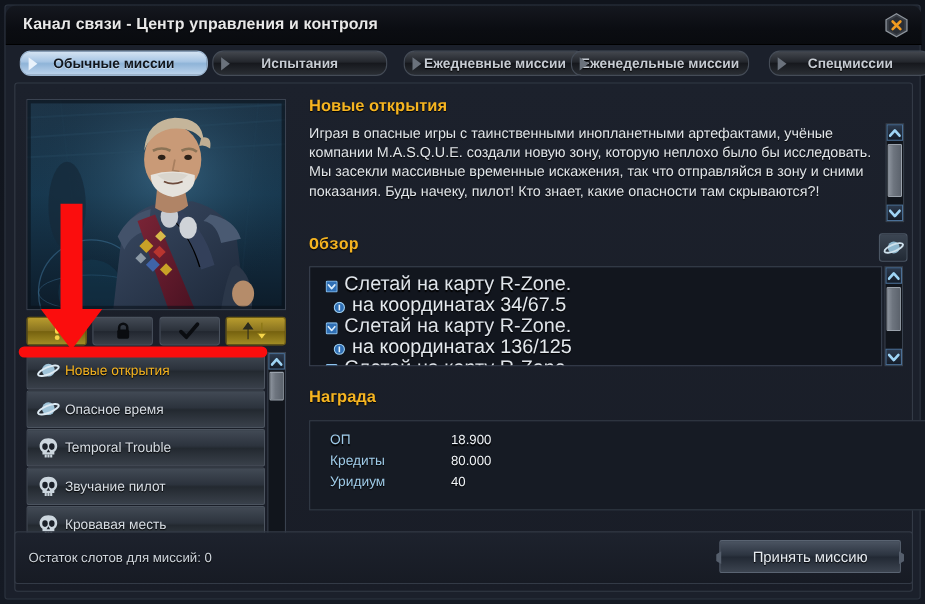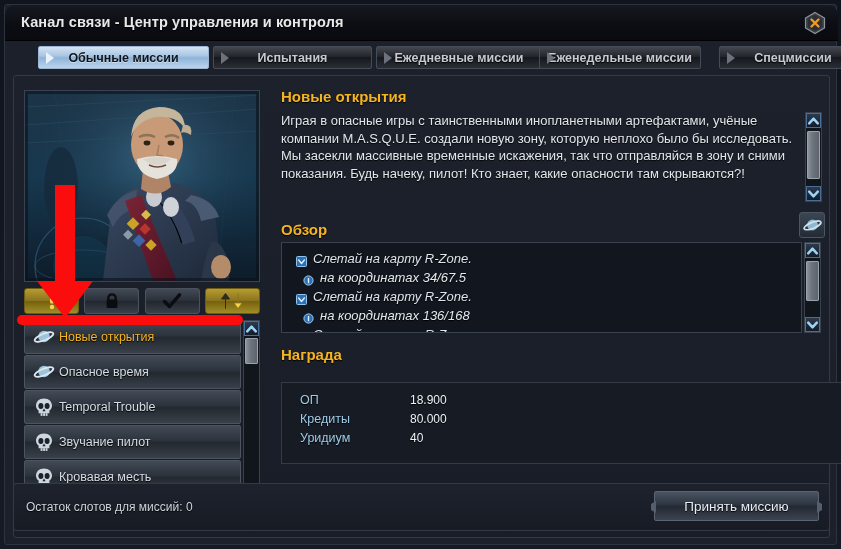--- a/index.html
+++ b/index.html
@@ -48,26 +48,25 @@
   }
 
   
   #tabbar {
     position: absolute; left: 0; top: 36px;
     width: 833px; height: 30px;
   }
   .tab {
     position: absolute; top: 5px; height: 23px;
     border: 1px solid #454c57;
-    border-radius: 2px;
+    border-radius: 10px;
     background: linear-gradient(180deg,#43474e 0%,#23262c 45%,#16181d 50%,#2a2e34 100%);
     display: flex; align-items: center; justify-content: center;
     cursor: pointer;
     overflow: hidden;
-    margin-left: 20px;
   }
   .tab .tab-label {
     font-size: 12.5px; font-weight: bold; color: #c6cbd2;
     text-shadow: 0 1px 1px #000;
     white-space: nowrap;
   }
   .tab .tab-arrow {
     position: absolute; left: 7px; top: 50%;
     transform: translateY(-50%);
     width: 0; height: 0;
@@ -168,21 +167,21 @@
     position: absolute; left: 9px; top: 30px;
     width: 522px; height: 90px;
     overflow: hidden;
   }
   #desc-text {
     font-size: 13px; line-height: 17.6px;
     color: #e2e6ea;
     text-shadow: 0 1px 1px #000;
   }
 
-  #overview-title { position: absolute; left: 9px; top: 139px; }
+  #overview-title { position: absolute; left: 9px; top: 132px; font-family: Liberation Mono, monospace; }
   #planet-btn {
     position: absolute; left: 527px; top: 130px;
     width: 26px; height: 26px;
     border: 1px solid #4b5664;
     border-radius: 3px;
     background: linear-gradient(180deg,#3c4653 0%,#222a35 100%);
     display: flex; align-items: center; justify-content: center;
     cursor: pointer;
   }
 
@@ -193,29 +192,28 @@
     border: 1px solid #3a4250;
     overflow: hidden;
   }
   #objectives-list { padding: 6px 0 0 14px; }
   .obj-row { display: flex; align-items: center; height: 19px; }
   .obj-row .obj-mark {
     width: 11px; height: 11px; margin-right: 6px;
     flex: 0 0 auto;
   }
   .obj-row .obj-text {
-    font-size: 13px; color: #dfe4ea;
+    font-size: 18px; color: #dfe4ea;
     text-shadow: 0 1px 1px #000;
     white-space: nowrap;
-    font-style: italic;
   }
   .obj-row.sub { padding-left: 7px; }
   .obj-row.sub .obj-text { color: #e4e9ee; }
 
-  #reward-title { position: absolute; left: 9px; top: 264px; }
+  #reward-title { position: absolute; left: 9px; top: 270px; }
   #reward-box {
     position: absolute; left: 9px; top: 300px;
     width: 594px; height: 82px;
     background: #161b24;
     border: 1px solid #333b47;
   }
   .reward-row { display: flex; height: 19px; align-items: center; }
   .reward-row .r-name {
     width: 110px; margin-left: 18px;
     font-size: 12.5px; color: #9fcbe8;
@@ -316,21 +314,21 @@
 
   <div id="tabbar">
     <div class="tab active" style="left:13px; width:171px;">
       <span class="tab-arrow"></span>
       <span class="tab-label">Обычные миссии</span>
     </div>
     <div class="tab" style="left:188px; width:159px;">
       <span class="tab-arrow"></span>
       <span class="tab-label">Испытания</span>
     </div>
-    <div class="tab" style="left:351px; width:166px;">
+    <div class="tab" style="left:362px; width:166px;">
       <span class="tab-arrow"></span>
       <span class="tab-label">Ежедневные миссии</span>
     </div>
     <div class="tab" style="left:514px; width:162px;">
       <span class="tab-arrow"></span>
       <span class="tab-label">Еженедельные миссии</span>
     </div>
     <div class="tab" style="left:694px; width:148px;">
       <span class="tab-arrow"></span>
       <span class="tab-label">Спецмиссии</span>
@@ -599,21 +597,21 @@
                     <rect x="0.5" y="0.5" width="10" height="10" rx="1" fill="#2f6fb5" stroke="#8fc4ef" stroke-width="1"></rect>
                     <path d="M2.6 4 L5.5 7.4 L8.4 4" fill="none" stroke="#d9ecfb" stroke-width="1.5" stroke-linecap="round" stroke-linejoin="round"></path>
                   </svg></span>
                 <span class="obj-text">Слетай на карту R-Zone.</span>
               </div>
               <div class="obj-row sub">
                 <span class="obj-mark"><svg width="11" height="11" viewBox="0 0 11 11">
                     <circle cx="5.5" cy="5.5" r="4.6" fill="#2f6fb5" stroke="#9fd0f2" stroke-width="1"></circle>
                     <rect x="4.8" y="3" width="1.4" height="5.2" fill="#e6f2fb"></rect>
                   </svg></span>
-                <span class="obj-text">на координатах 136/168</span>
+                <span class="obj-text">на координатах 136/125</span>
               </div>
               <div class="obj-row">
                 <span class="obj-mark"><svg width="11" height="11" viewBox="0 0 11 11">
                     <rect x="0.5" y="0.5" width="10" height="10" rx="1" fill="#2f6fb5" stroke="#8fc4ef" stroke-width="1"></rect>
                     <path d="M2.6 4 L5.5 7.4 L8.4 4" fill="none" stroke="#d9ecfb" stroke-width="1.5" stroke-linecap="round" stroke-linejoin="round"></path>
                   </svg></span>
                 <span class="obj-text">Слетай на карту R-Zone.</span>
               </div>
             </div>
       </div>

